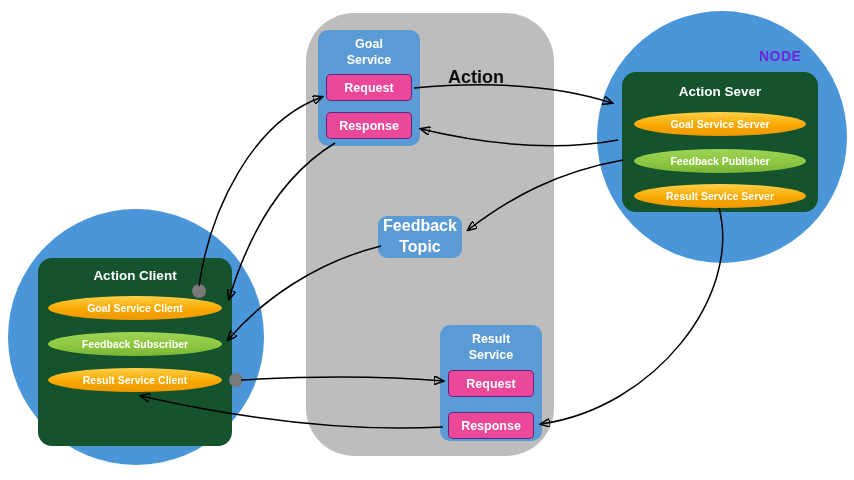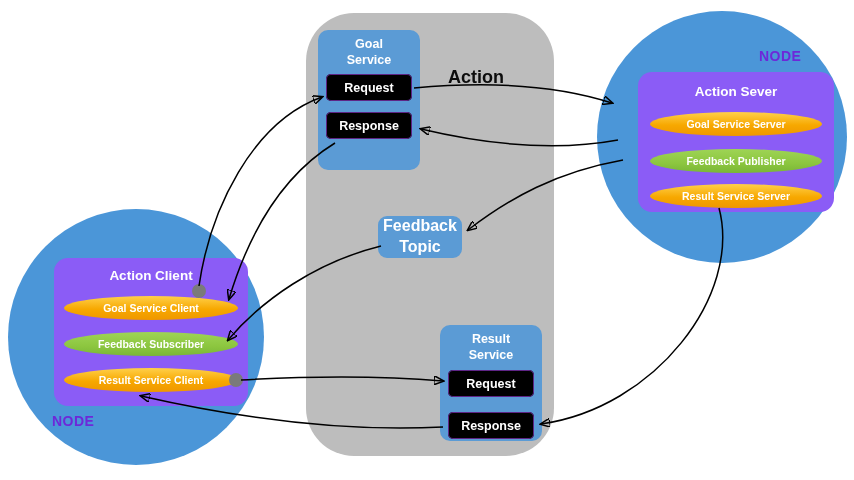--- a/index.html
+++ b/index.html
@@ -51,26 +51,25 @@
     color: #6d28d9;
     letter-spacing: 0.5px;
     z-index: 2;
   }
   .node-label.left  { left: 52px;  top: 413px; }
   .node-label.right { left: 759px; top: 48px; }
 
   
   .orange-box {
     position: absolute;
-    background: #8b5cf6;
+    background: #14532d;
     border-radius: 14px;
     z-index: 2;
-    margin-left: 16px;
-  }
-  .orange-box.client { left: 38px;  top: 258px; width: 194px; height: 148px; }
+  }
+  .orange-box.client { left: 38px;  top: 258px; width: 194px; height: 188px; }
   .orange-box.server { left: 622px; top: 72px;  width: 196px; height: 140px; }
 
   .orange-title {
     position: absolute;
     left: 0; right: 0;
     text-align: center;
     color: #ffffff;
     font-weight: bold;
     font-size: 13.5px;
   }
@@ -105,38 +104,38 @@
   .orange-box.server .pill.p3 { top: 112px; }
 
   
   .service-box {
     position: absolute;
     background: #5b9bd5;
     border-radius: 10px;
     color: #ffffff;
     z-index: 2;
   }
-  .service-box.goal   { left: 318px; top: 30px;  width: 102px; height: 140px; }
+  .service-box.goal   { left: 318px; top: 30px;  width: 102px; height: 116px; }
   .service-box.result { left: 440px; top: 325px; width: 102px; height: 116px; padding-left: 20px; }
 
   .service-title {
     position: absolute;
     left: 0; right: 0; top: 6px;
     text-align: center;
     font-weight: bold;
     font-size: 12.5px;
     line-height: 1.3;
     padding: 0 14px;
   }
 
   .purple-btn {
     position: absolute;
     left: 8px;
     width: 86px; height: 27px;
-    background: #000000;
+    background: #ec4899;
     border-radius: 5px;
     box-shadow: inset 0 0 0 1px #5e2586;
     color: #ffffff;
     font-weight: bold;
     font-size: 12.5px;
     display: flex;
     align-items: center;
     justify-content: center;
     z-index: 3;
   }

